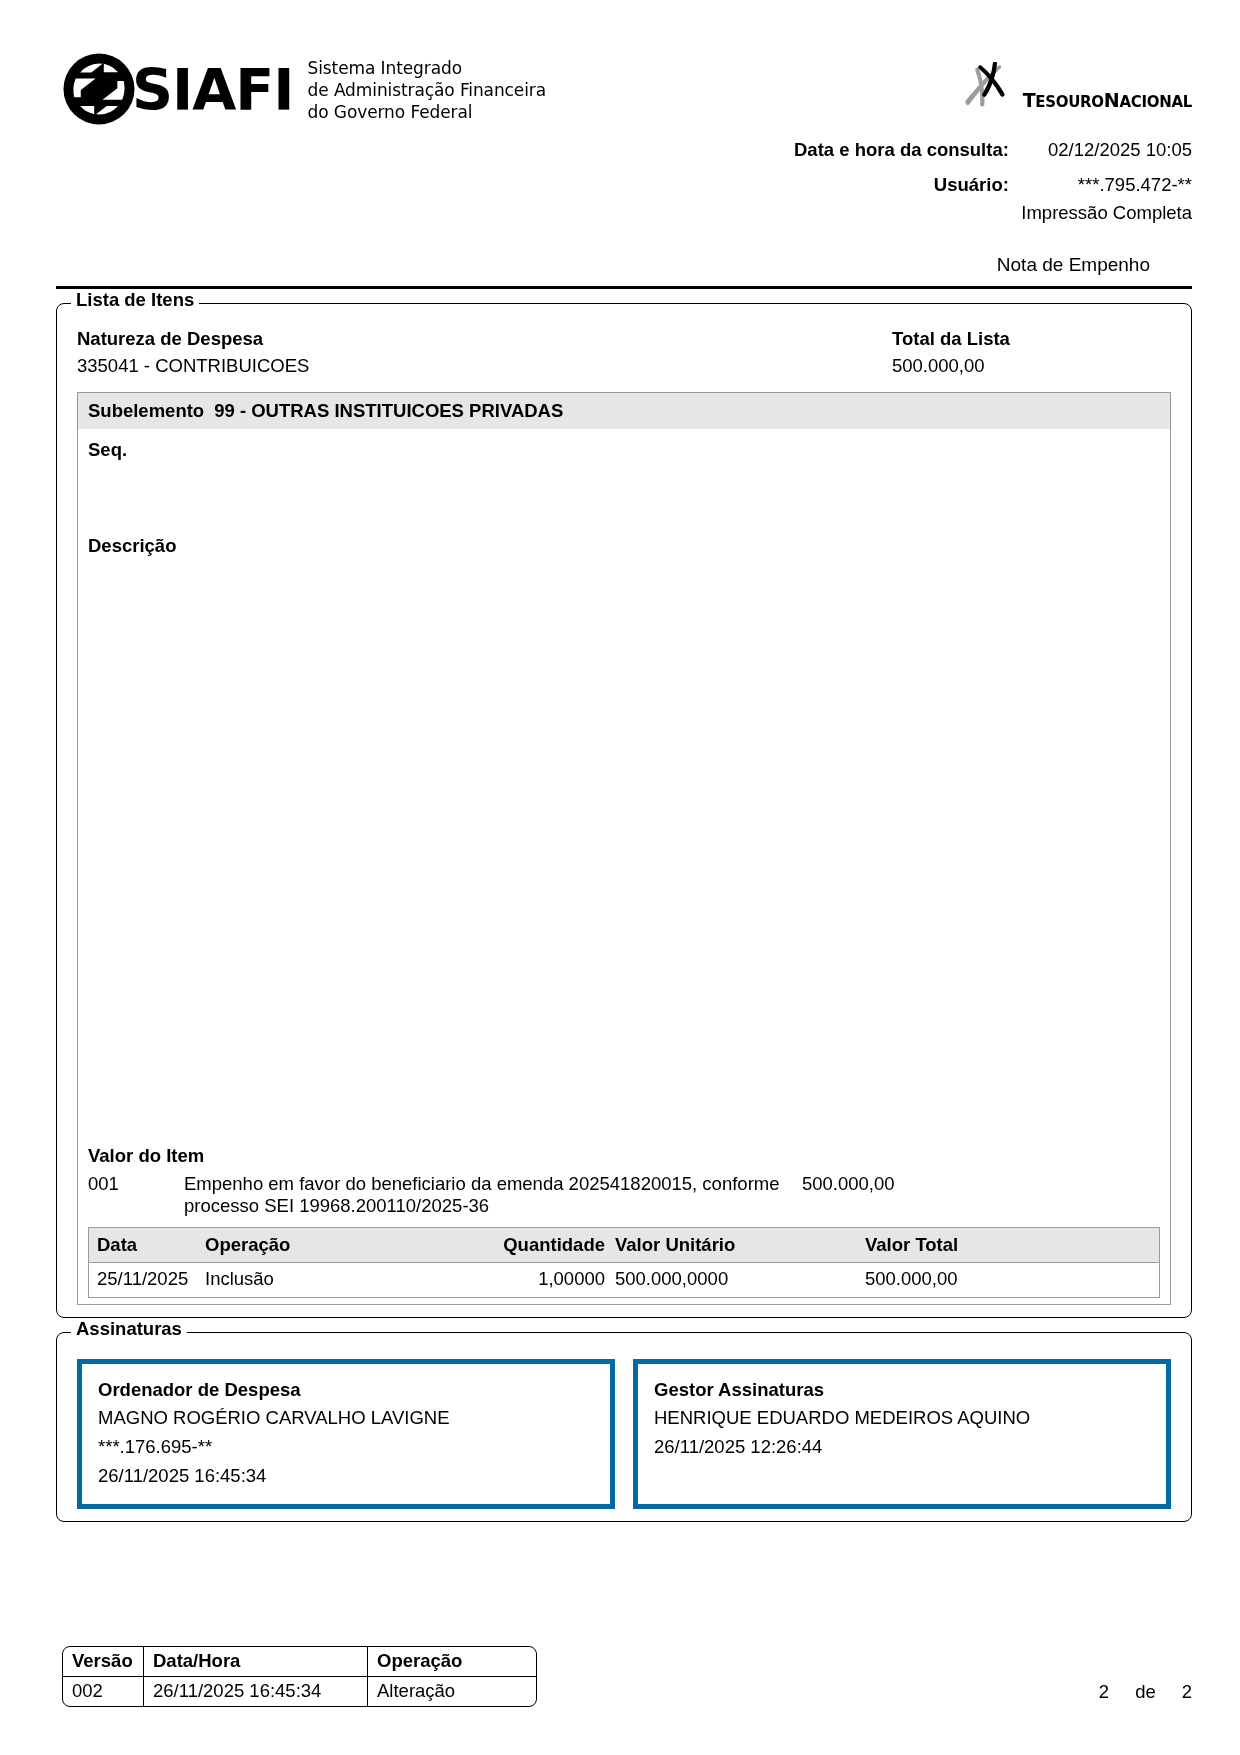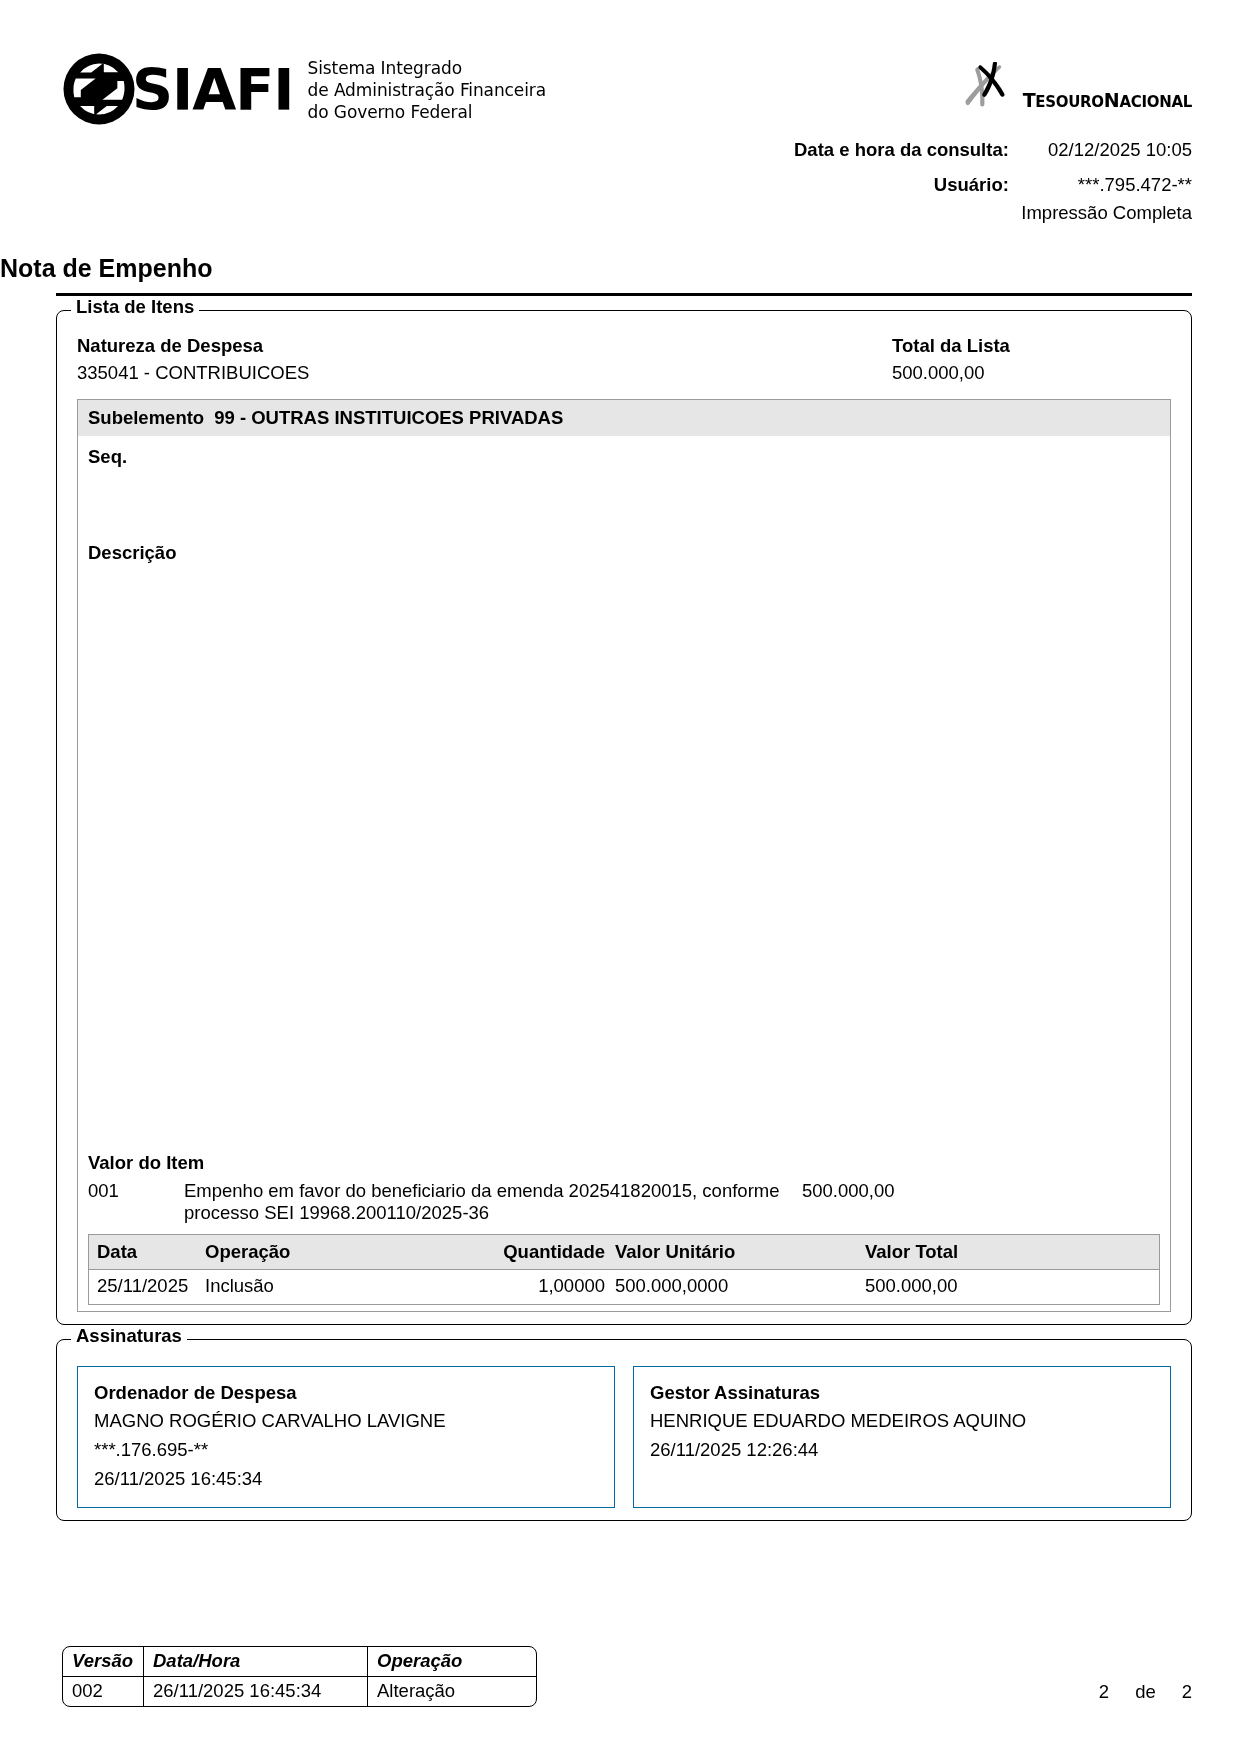--- a/index.html
+++ b/index.html
@@ -105,23 +105,23 @@
     text-align: right;
     font-weight: normal;
     margin-top: 6px;
   }
   .meta-single {
     font-weight: normal;
   }
 
   
   .doc-title {
-    text-align: left;
-    font-size: 25px;
-    font-weight: bold;
+    text-align: right;
+    font-size: 19px;
+    font-weight: normal;
     margin-top: 26px;
     margin-right: 90px;
   }
   .title-rule {
     margin: 10px 48px 0 56px;
     border-top: 3px solid #000;
   }
 
   
   .fs {
@@ -215,21 +215,21 @@
   .oc-vtot { flex: 1 1 auto; }
 
   
   .sign-wrap {
     display: flex;
     gap: 18px;
     padding: 4px 0 0 0;
   }
   .sign-box {
     flex: 1 1 0;
-    border: 1px solid #0369a1;
+    border: 5px solid #0369a1;
     padding: 12px 20px 14px 16px;
     font-size: 18.5px;
     line-height: 1.55;
   }
   .sign-role { font-weight: bold; }
 
   
   .footer {
     position: absolute;
     left: 0;
@@ -243,21 +243,21 @@
     bottom: 6px;
     border: 1.5px solid #000;
     border-radius: 8px;
     overflow: hidden;
     font-size: 18.5px;
     background: #fff;
   }
   .ver-head, .ver-row {
     display: flex;
   }
-  .ver-head { font-weight: bold; border-bottom: 1.5px solid #000; font-style: italic; }
+  .ver-head { font-weight: bold; border-bottom: 1.5px solid #000; }
   .vc {
     padding: 3px 9px 4px 9px;
     border-right: 1.5px solid #000;
     white-space: nowrap;
   }
   .vc:last-child { border-right: none; }
   .vc-ver  { flex: 0 0 62px; }
   .vc-dt   { flex: 0 0 205px; }
   .vc-op   { flex: 0 0 150px; }
 

